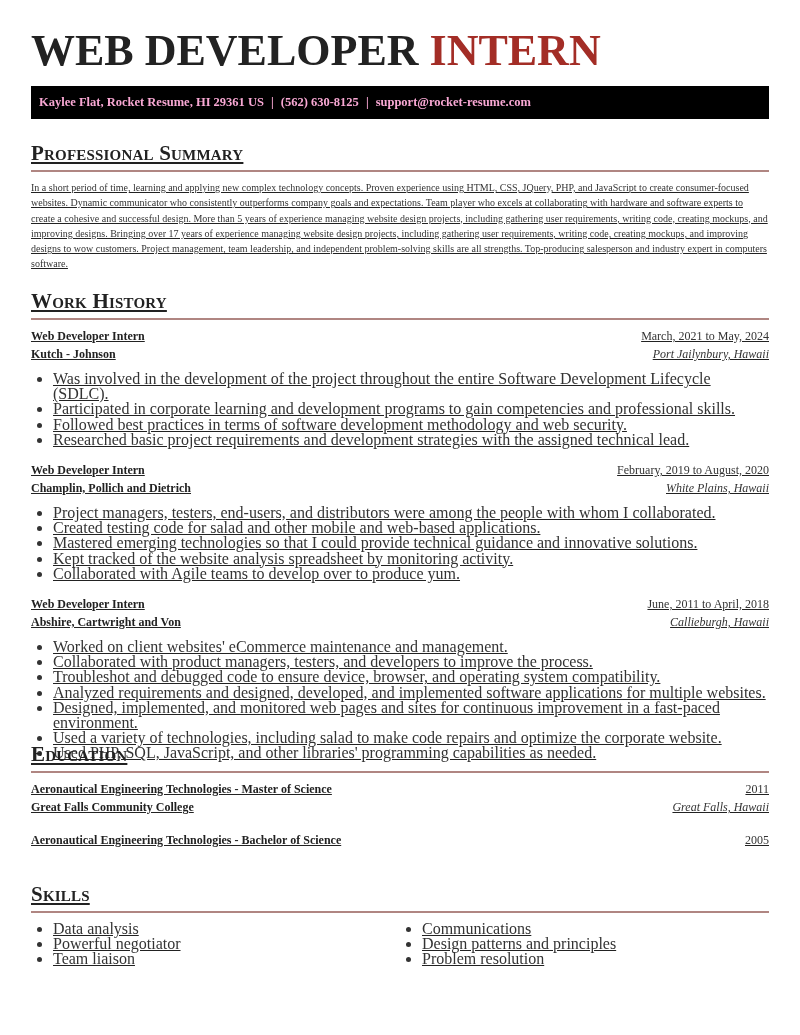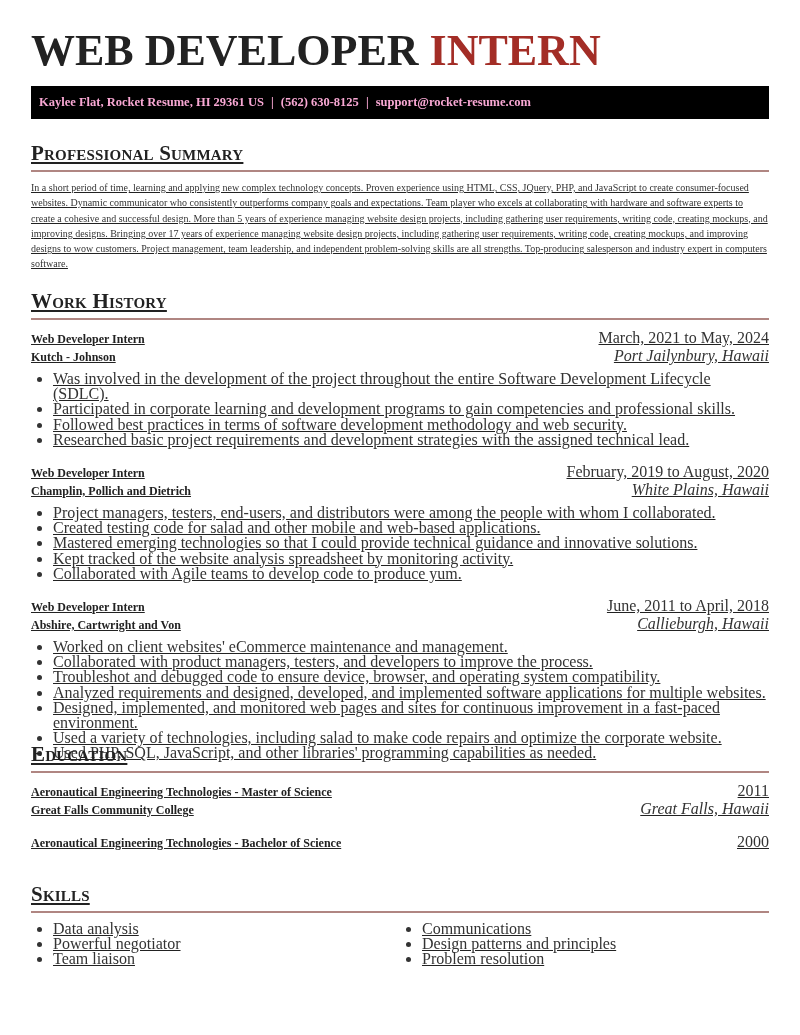--- a/index.html
+++ b/index.html
@@ -26,21 +26,21 @@
       margin: 0; font-size: 21px; font-weight: bold; font-variant: small-caps;
       line-height: 26px; color: #222222; letter-spacing: 0.2px;
     }
     .rule { height: 2px; background: #b08682; margin-top: 4px; }
     .summary {
       margin: 8px 0 0 0; font-size: 10px; line-height: 15.3px; color: #333333;
     }
     .entry { position: relative; margin-top: 9px; }
     .row { display: flex; justify-content: space-between; align-items: baseline; height: 18px; }
     .row .l { font-weight: bold; font-size: 12px; color: #222222; }
-    .row .r { font-size: 16px; color: #333333; }
+    .row .r { font-size: 12px; color: #333333; }
     .row .r.it { font-style: italic; text-align: right; }
     ul.bullets { margin: 6px 0 0 0; padding-left: 22px; list-style: disc; }
     ul.bullets li { font-size: 16px; line-height: 15.2px; color: #333333; padding-left: 0; }
     .skills { display: flex; margin-top: 6px; }
     .skills ul { flex: 1; }
   </style>
 </head>
 <body>
 
 <div class="page">
@@ -89,21 +89,21 @@
       </div>
       <div class="row">
         <span class="l">Champlin, Pollich and Dietrich</span>
         <span class="r it">White Plains, Hawaii</span>
       </div>
       <ul class="bullets">
         <li>Project managers, testers, end-users, and distributors were among the people with whom I collaborated.</li>
         <li>Created testing code for salad and other mobile and web-based applications.</li>
         <li>Mastered emerging technologies so that I could provide technical guidance and innovative solutions.</li>
         <li>Kept tracked of the website analysis spreadsheet by monitoring activity.</li>
-        <li>Collaborated with Agile teams to develop code to produce yum.</li>
+        <li>Collaborated with Agile teams to develop over to produce yum.</li>
       </ul>
     </div>
 
     <div class="entry" style="margin-top:16px;">
       <div class="row">
         <span class="l">Web Developer Intern</span>
         <span class="r">June, 2011 to April, 2018</span>
       </div>
       <div class="row">
         <span class="l">Abshire, Cartwright and Von</span>
@@ -132,21 +132,21 @@
       </div>
       <div class="row">
         <span class="l">Great Falls Community College</span>
         <span class="r it">Great Falls, Hawaii</span>
       </div>
     </div>
 
     <div class="entry" style="margin-top:15px;">
       <div class="row">
         <span class="l">Aeronautical Engineering Technologies - Bachelor of Science</span>
-        <span class="r">2000</span>
+        <span class="r">2005</span>
       </div>
     </div>
   </div>
 
   <div class="section" style="top:881px;">
     <h2 class="section-heading">Skills</h2>
     <div class="rule"></div>
     <div class="skills">
       <ul class="bullets" style="margin-top:2px;">
         <li>Data analysis</li>

